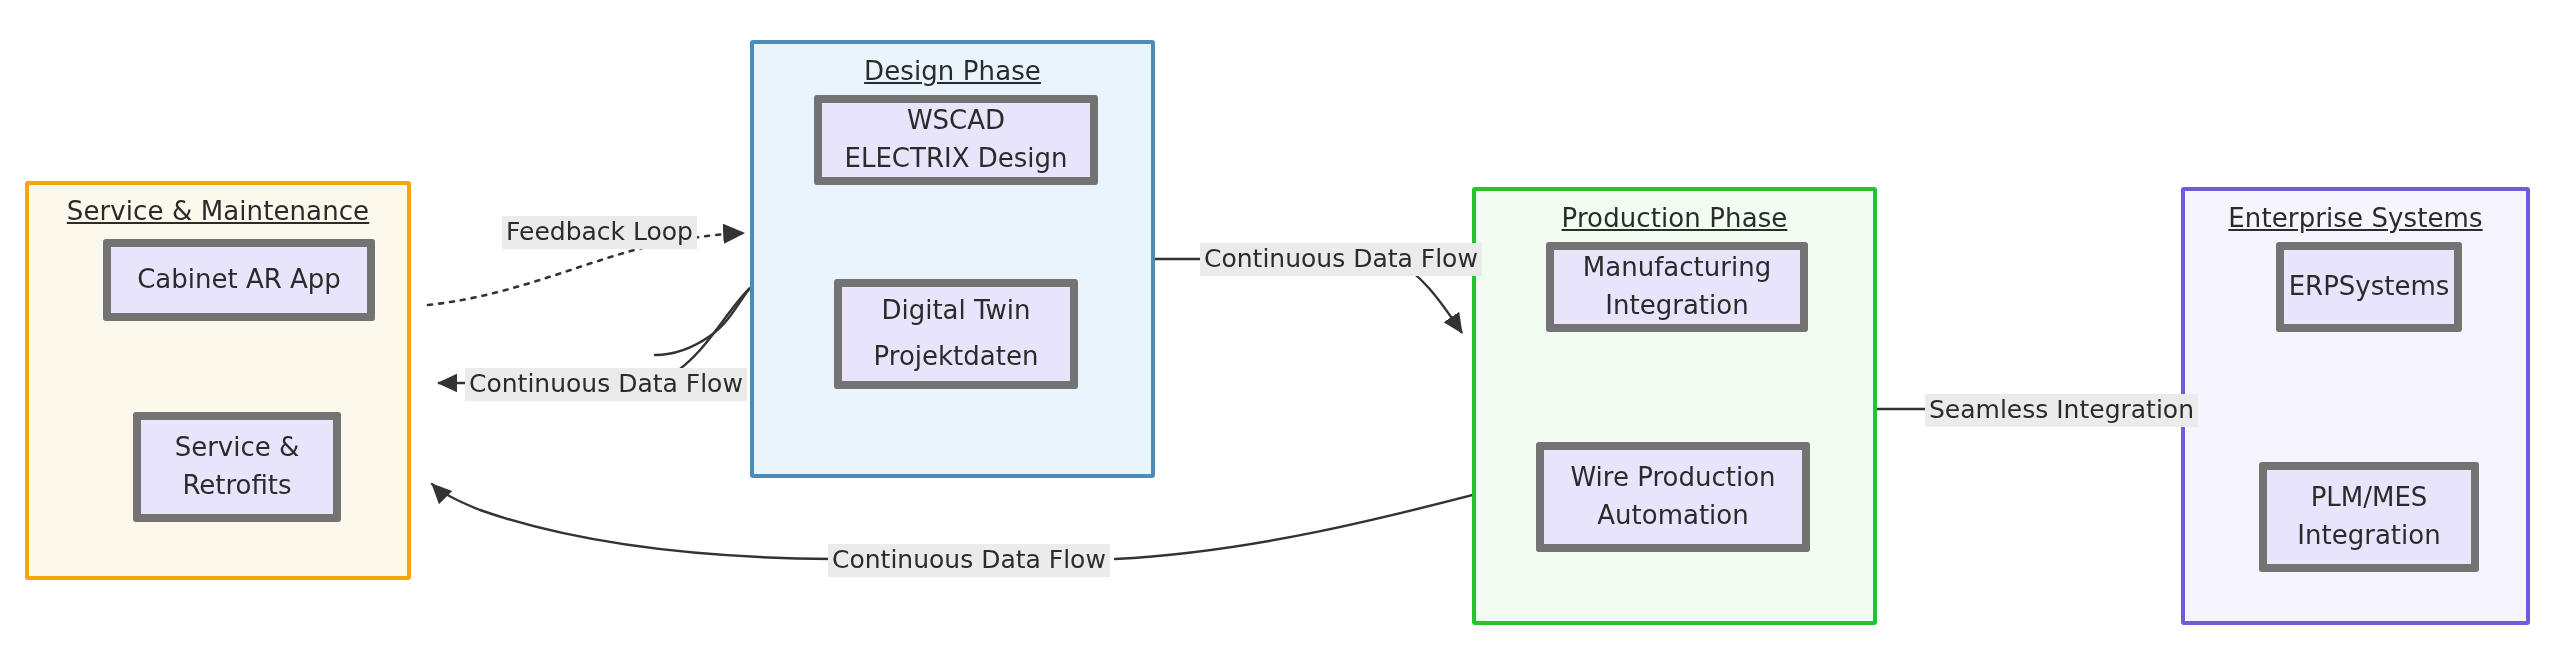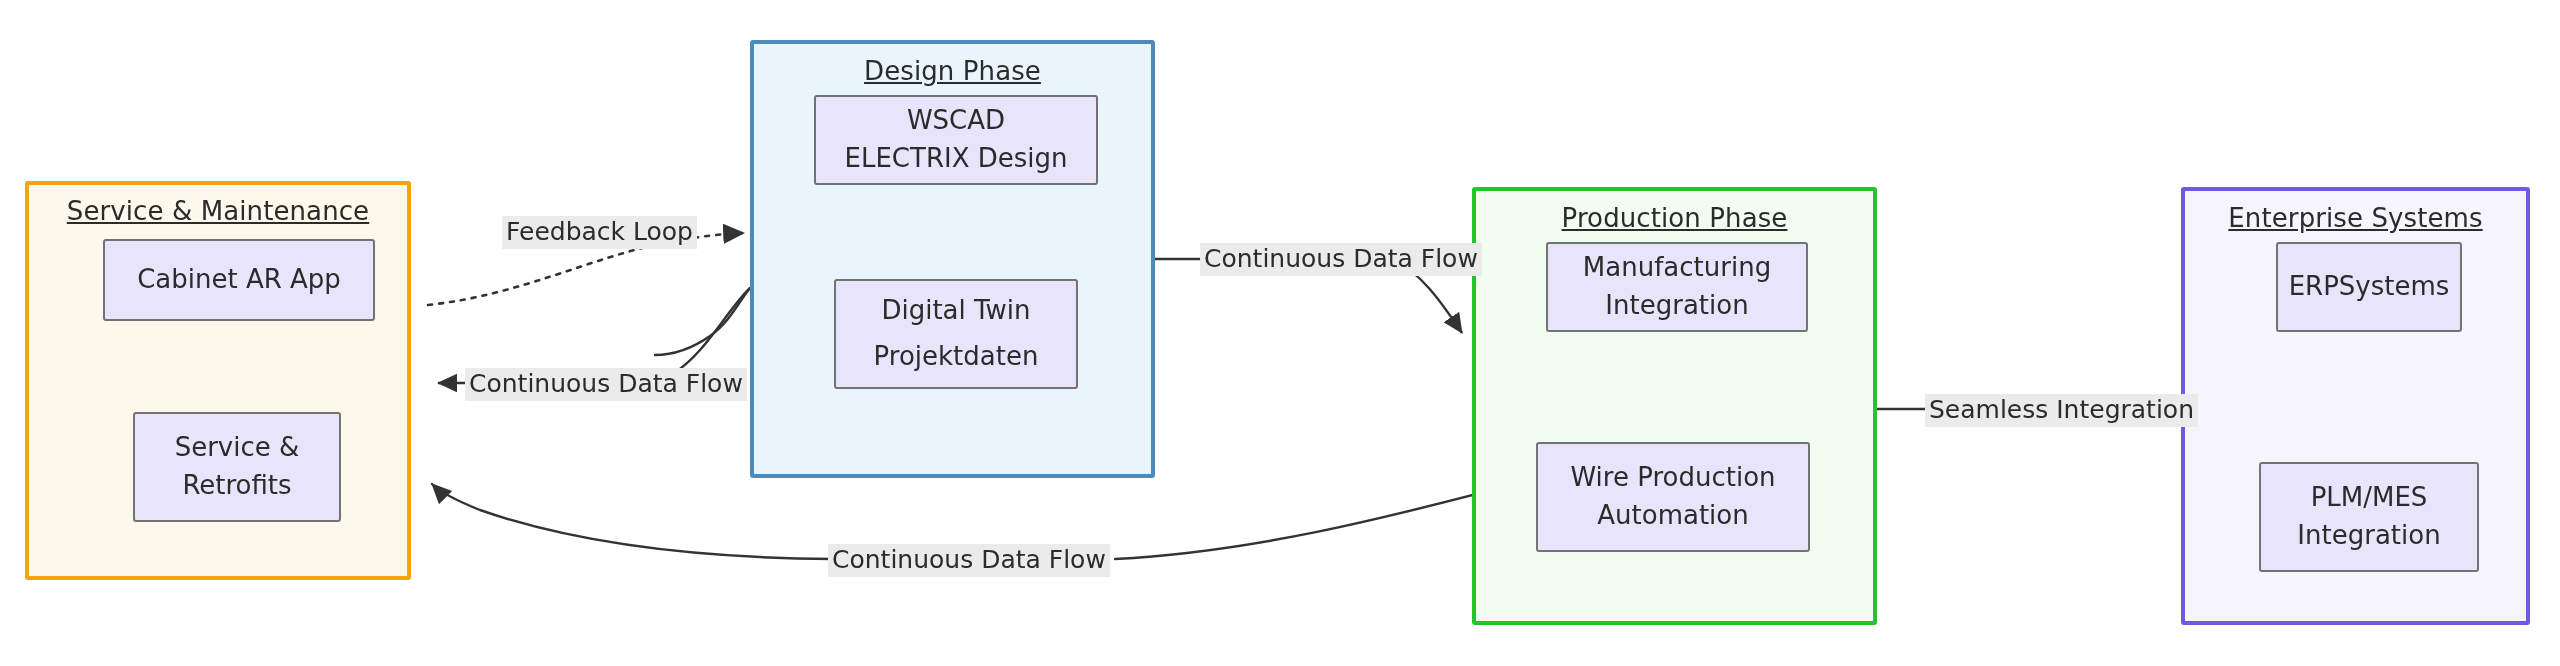--- a/index.html
+++ b/index.html
@@ -40,21 +40,21 @@
     font-size: 26px;
     color: #2b2b2b;
     letter-spacing: 0.1px;
     white-space: nowrap;
     text-decoration: underline;
   }
   .node {
     position: absolute;
     box-sizing: border-box;
     background: #e8e4fb;
-    border: 2px solid #737373;
+    border: 8px solid #737373;
     border-radius: 3px;
     display: flex;
     align-items: center;
     justify-content: center;
     text-align: center;
     font-size: 26px;
     line-height: 1.45;
     color: #2b2b2b;
   }
   .node span {

